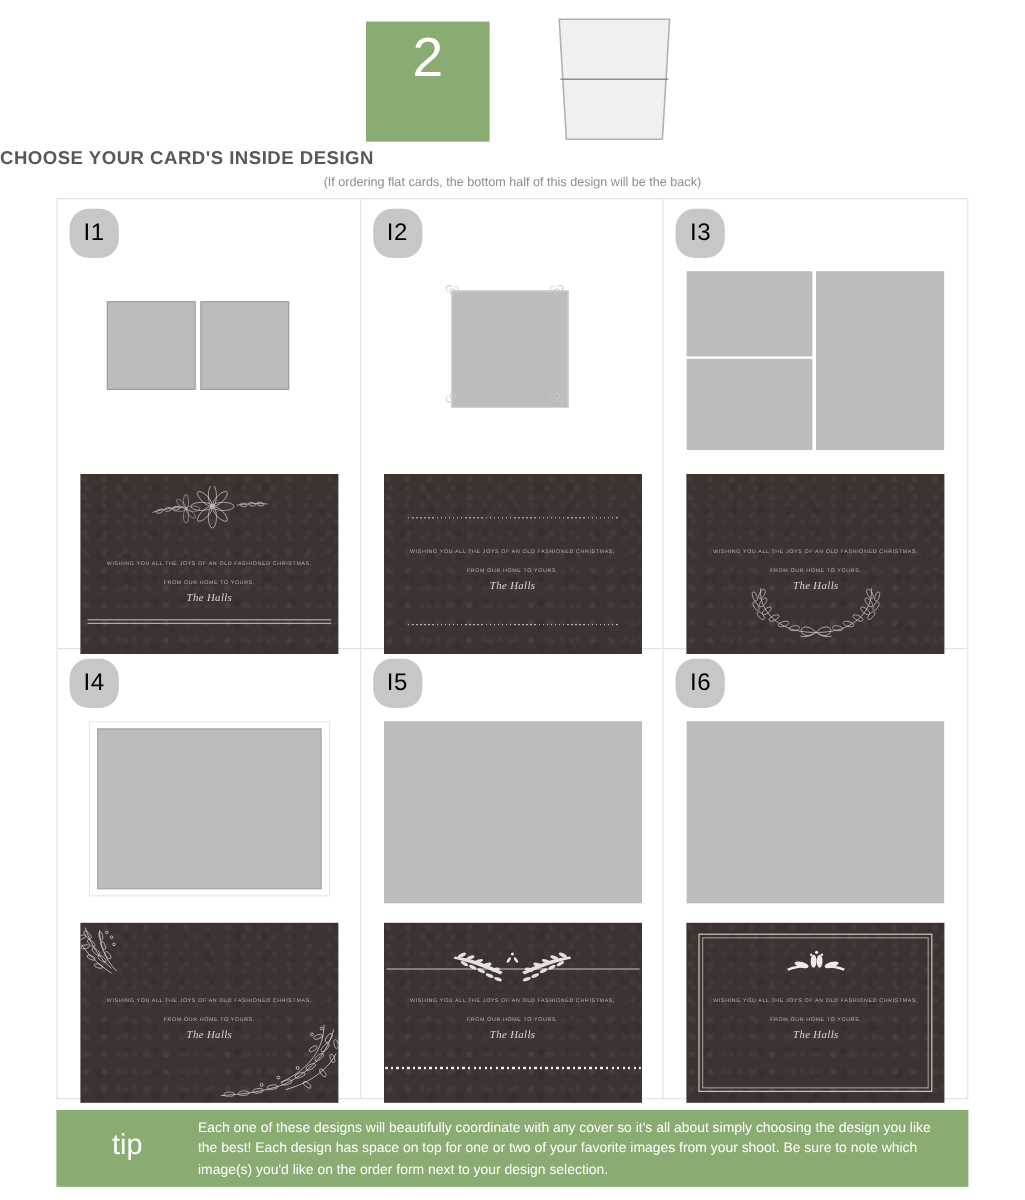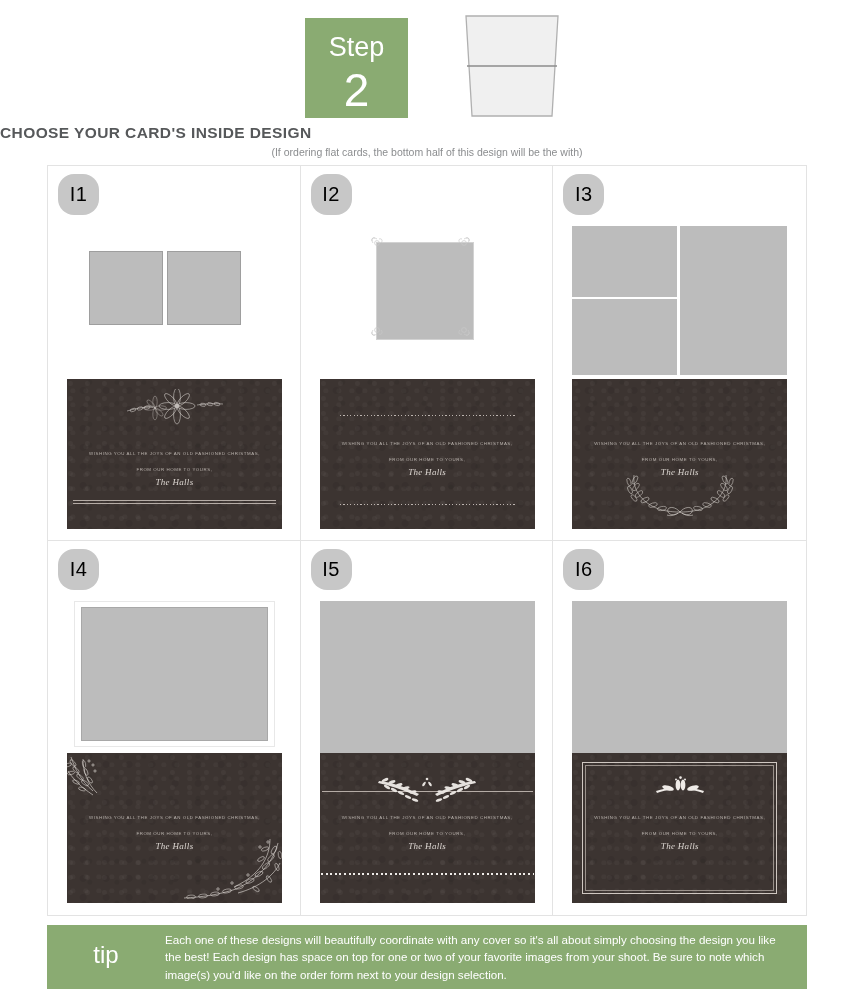--- a/index.html
+++ b/index.html
@@ -63,20 +63,21 @@
   .card-bottom {
     position:relative; width:100%; height:49%;
     background:#3c3431;
     background-image:
       radial-gradient(circle at 20% 30%, rgba(255,255,255,0.035) 0 2px, transparent 3px),
       radial-gradient(circle at 70% 60%, rgba(0,0,0,0.07) 0 3px, transparent 4px),
       radial-gradient(circle at 45% 85%, rgba(255,255,255,0.03) 0 2px, transparent 3px),
       radial-gradient(circle at 85% 15%, rgba(0,0,0,0.06) 0 2px, transparent 3px);
     background-size: 17px 15px, 23px 19px, 13px 14px, 27px 21px;
     overflow:hidden;
+    margin-top:16px;
   }
   .photo { background:#bcbcbc; position:absolute; }
 
   .msg { position:absolute; left:0; width:100%; text-align:center; color:#cfc9c5; }
   .msg .l1 { font-size:4.4px; letter-spacing:0.55px; color:#b9b2ad; white-space:nowrap; }
   .msg .l2 { font-size:4.4px; letter-spacing:0.55px; color:#b9b2ad; margin-top:11px; white-space:nowrap; }
   .msg .l3 {
     font-size:9px; margin-top:5px; color:#ddd7d2;
     font-family:"Liberation Serif", serif; font-style:italic; letter-spacing:0.3px;
   }
@@ -107,33 +108,32 @@
   }
 </style>
 </head>
 <body>
 
 <div class="page">
 
   <div class="header">
 
     <div class="step-badge">
-      <span class="step-word">Step</span>
       <span class="step-num">2</span>
     </div>
 
     <div class="card-icon">
       <svg width="104" height="108" viewBox="0 0 104 108">
         <polygon points="6,4 98,4 92,104 12,104" fill="#f0f0f0" stroke="#b0b0b0" stroke-width="1.3"></polygon>
         <line x1="7" y1="54" x2="97" y2="54" stroke="#8d8d8d" stroke-width="1.3"></line>
       </svg>
     </div>
 
     <div class="title">CHOOSE YOUR CARD'S INSIDE DESIGN</div>
-    <div class="subtitle">(If ordering flat cards, the bottom half of this design will be the with)</div>
+    <div class="subtitle">(If ordering flat cards, the bottom half of this design will be the back)</div>
   </div>
 
   <div class="grid">
 
     <div class="cell">
       <div class="badge">I1</div>
       <div class="card">
         <div class="card-top">
           <div class="photo" style="left:22px; top:29px; width:74px; height:74px; border:1px solid #9e9e9e;"></div>
           <div class="photo" style="left:100px; top:29px; width:74px; height:74px; border:1px solid #9e9e9e;"></div>

